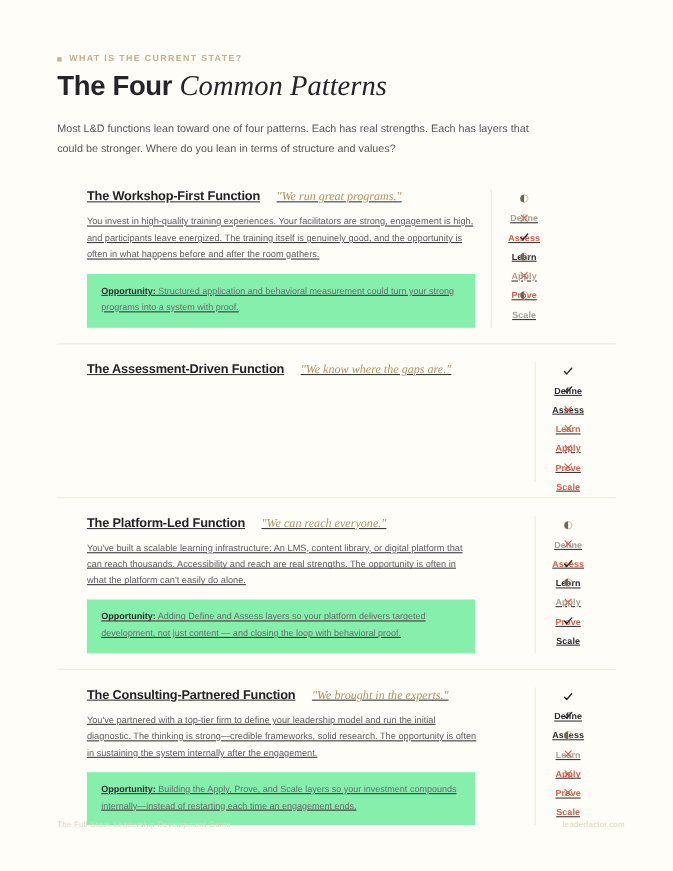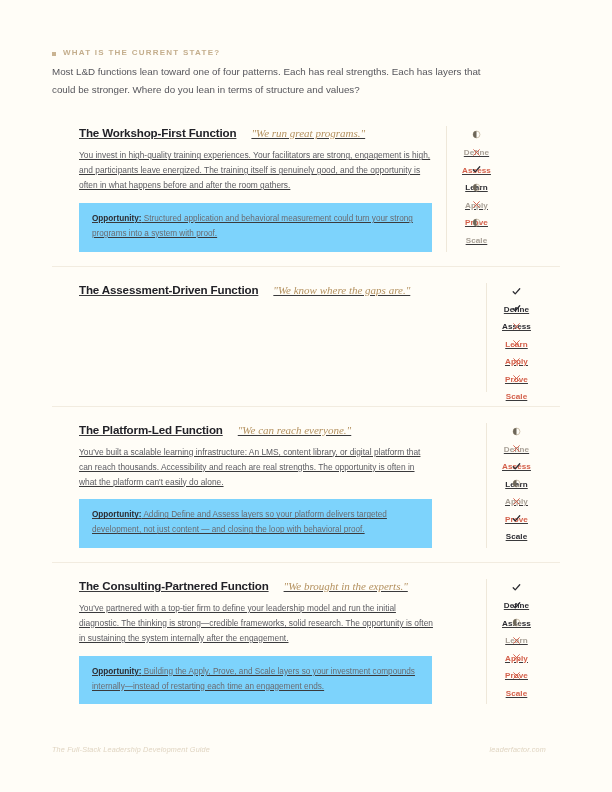--- a/index.html
+++ b/index.html
@@ -111,21 +111,21 @@
     white-space: nowrap;
   }
   .section-body {
     font-size: 8.4px;
     line-height: 1.78;
     color: #5b5b61;
     margin: 0 0 10px 0;
     padding-right: 6px;
   }
   .opportunity {
-    background: #7dd3fc;
+    background: #86efac;
     padding: 9px 13px 10px 13px;
     font-size: 8.2px;
     line-height: 1.8;
     color: #6a6a6f;
     margin-right: 8px;
   }
   .opportunity b {
     color: #2c2c32;
     font-weight: 700;
   }
@@ -162,41 +162,41 @@
     white-space: nowrap;
   }
   .st-yes .rail-label { color: #2b2b31; }
   .st-no  .rail-label { color: #d4604b; }
   .st-partial .rail-label { color: #a8a096; }
 
   
   .footer {
     position: absolute;
     left: 52px;
-    right: 66px;
+    right: 44px;
     bottom: 38px;
     display: flex;
     justify-content: space-between;
     align-items: flex-start;
     font-size: 7.2px;
     color: #e0d5c2;
     letter-spacing: 0.2px;
-    font-style: italic;
   }
 </style>
 </head>
 <body>
 
 <div class="page">
 
   <div class="eyebrow">
     <span class="eyebrow-bullet"></span>
     <span class="eyebrow-text">WHAT IS THE CURRENT STATE?</span>
   </div>
 
+  <h1 class="page-title"><span>The Four </span><em>Common Patterns</em></h1>
 
   <p class="intro">Most L&amp;D functions lean toward one of four patterns. Each has real strengths. Each has layers that could be stronger. Where do you lean in terms of structure and values?</p>
 
   <div class="sections">
       <div class="section">
         <div class="section-main">
           <div class="section-head">
             <span class="section-title">The Workshop-First Function</span>
             <span class="section-quote">"We run great programs."</span>
           </div>

